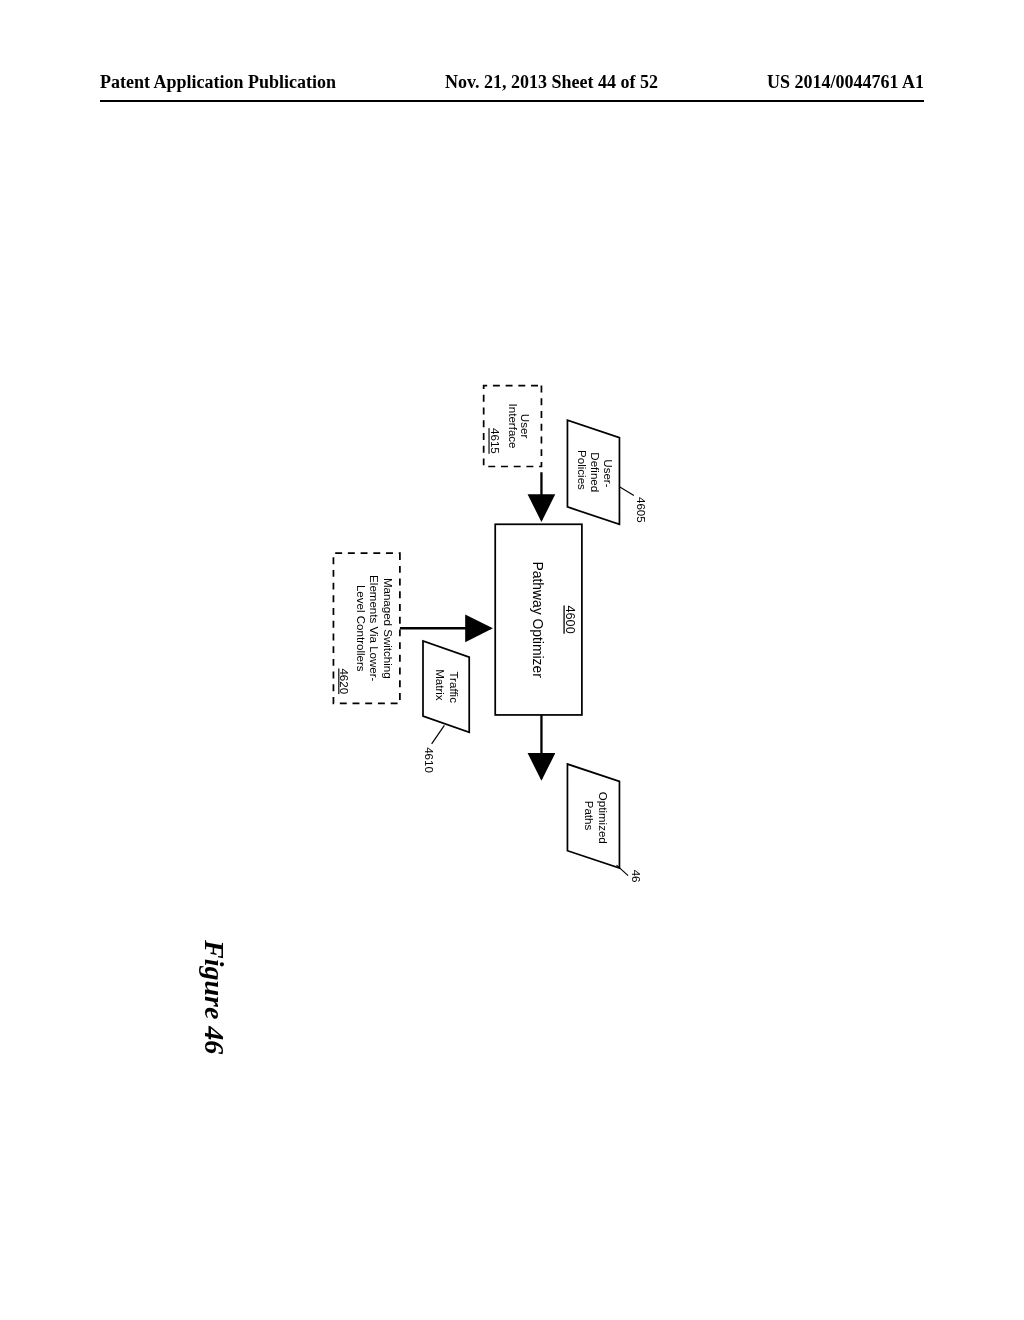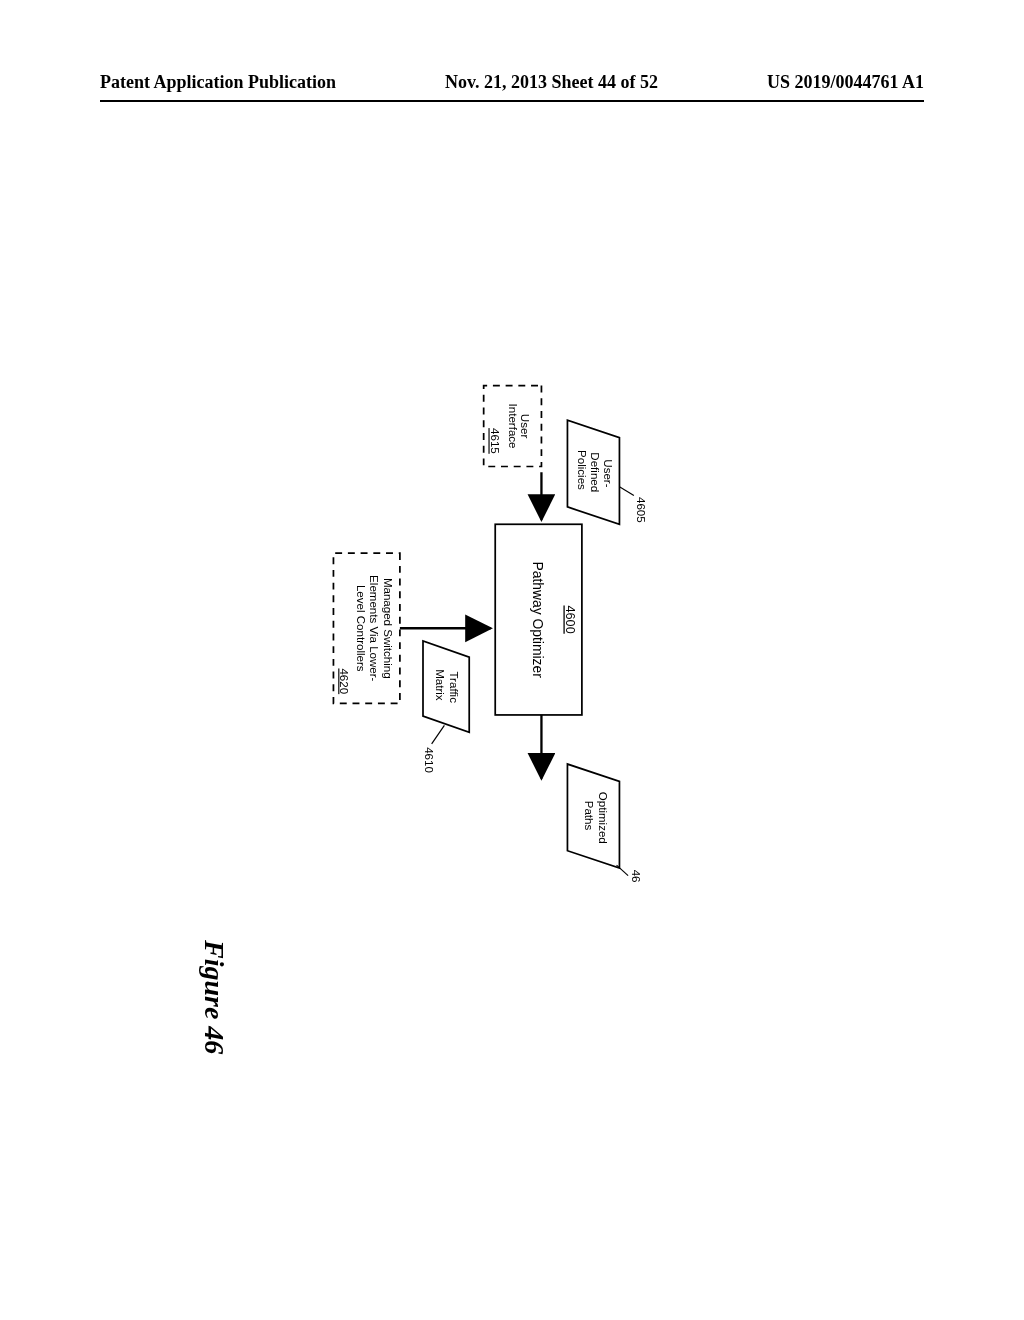--- a/index.html
+++ b/index.html
@@ -30,21 +30,21 @@
   .u{text-decoration:underline;}
 </style>
 </head>
 <body>
 
 <div class="page">
 
   <div class="header">
     <span>Patent Application Publication</span>
     <span>Nov. 21, 2013  Sheet 44 of 52</span>
-    <span>US 2019/0044761 A1</span>
+    <span>US 2014/0044761 A1</span>
   </div>
   <div class="rule"></div>
 
   <div class="figure">
     <svg viewBox="0 0 900 530">
       <defs>
         <marker id="ah" markerWidth="14" markerHeight="14" refX="11" refY="6" orient="auto">
           <path d="M0,0 L12,6 L0,12 Z" fill="#000"></path>
         </marker>
       </defs>

